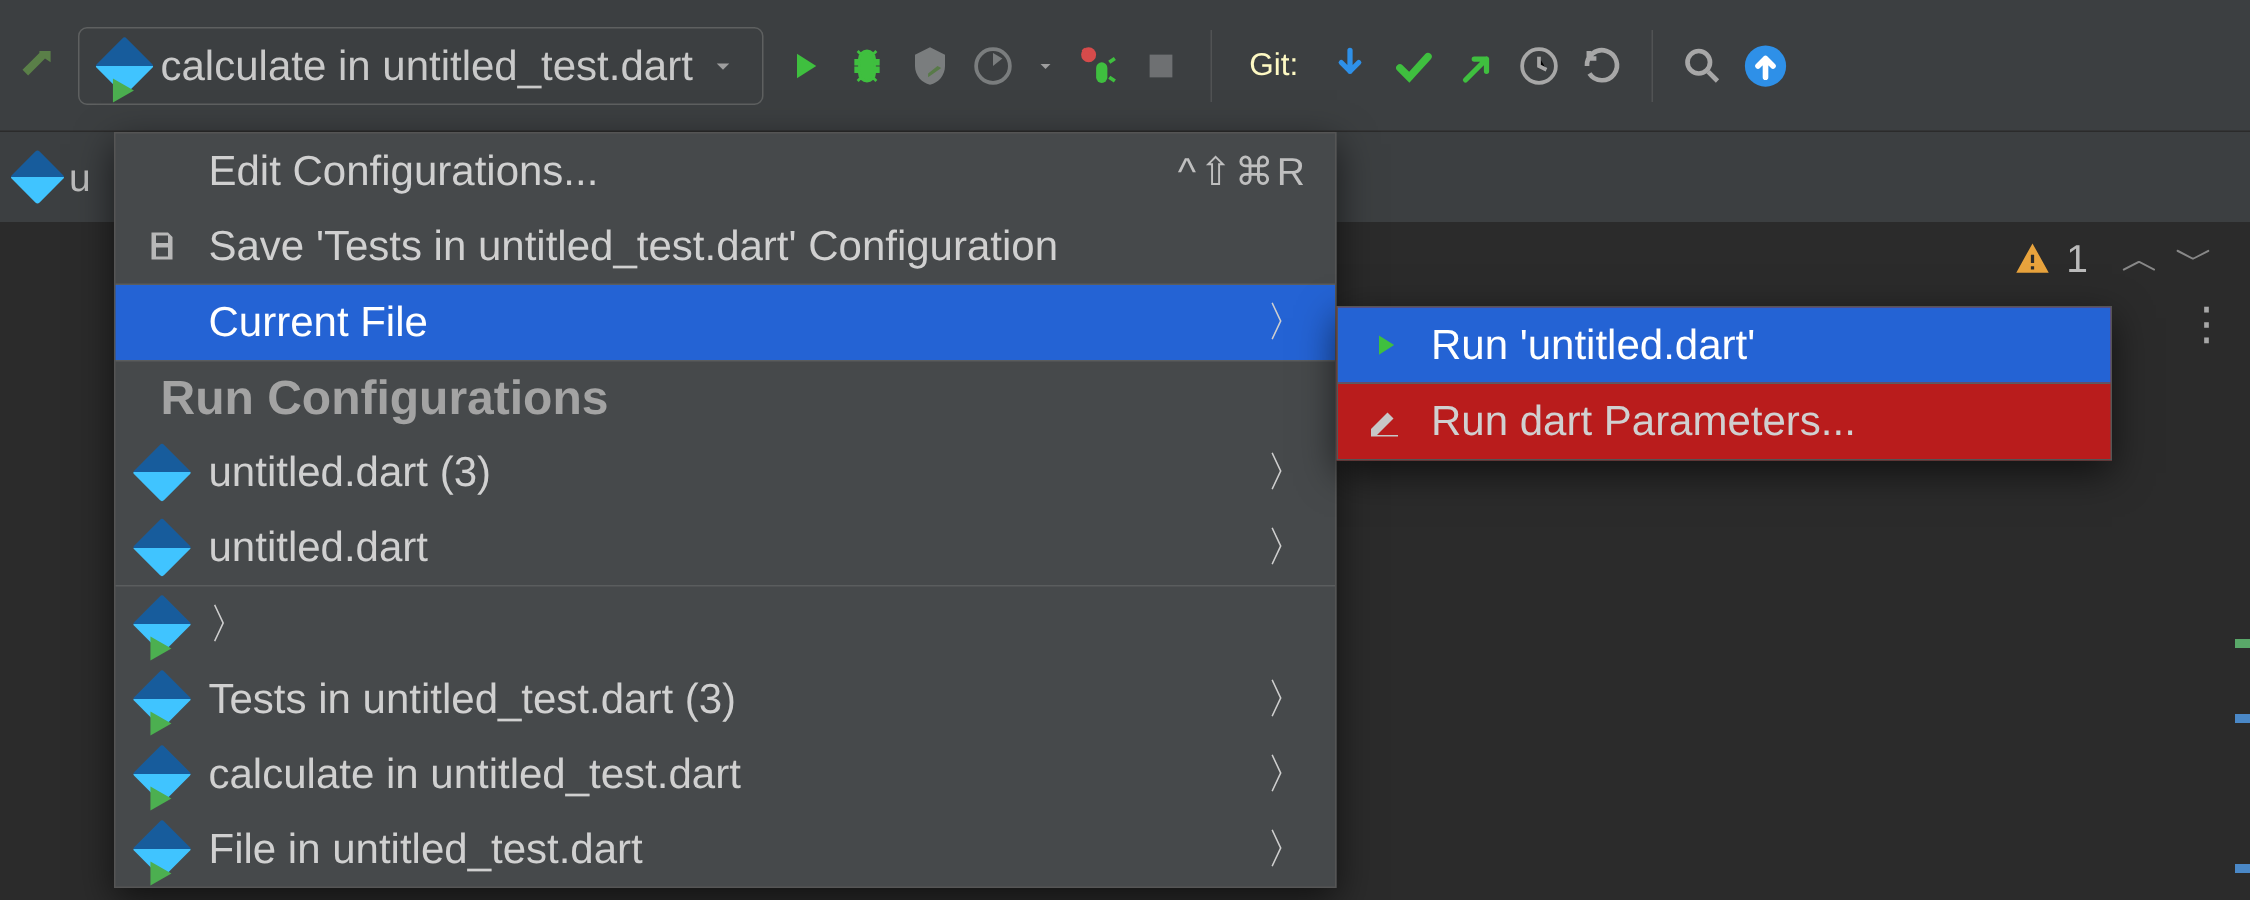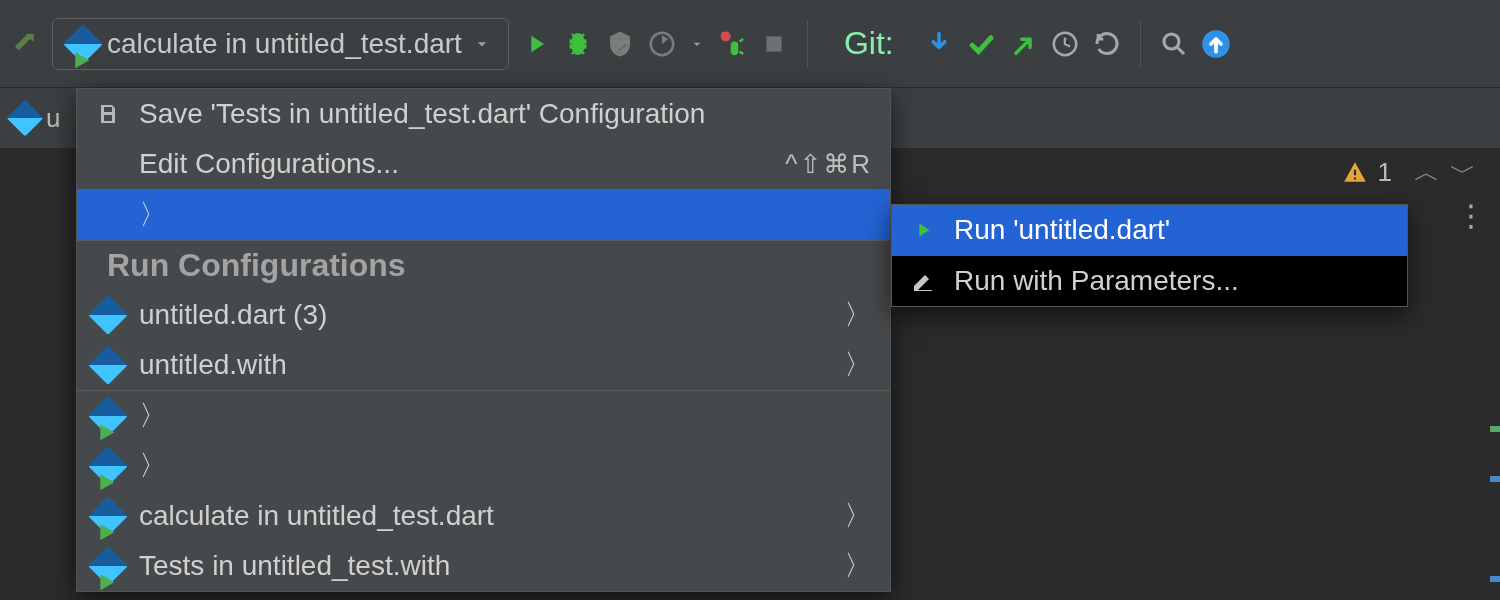--- a/index.html
+++ b/index.html
@@ -35,21 +35,21 @@
     padding: 0 16px;
     font-size: 28px;
     color: #c9c9c9;
   }
   .divider {
     width: 1px;
     height: 48px;
     background: #515354;
     margin: 0 6px;
   }
-  .git-label { font-size: 32px; color: #86efac; margin: 0 18px; }
+  .git-label { font-size: 21px; color: #fef9c3; margin: 0 7px; }
   .tabstrip {
     height: 60px;
     background: #3c3f41;
     display:flex;
     align-items:center;
     padding-left: 12px;
     position: relative;
   }
   .tab {
     display:flex;
@@ -98,21 +98,21 @@
   }
   .shortcut { color:#bfbfbf; font-size:26px; letter-spacing:2px;}
   .chev { color:#cfcfcf; }
   .menu-item .iconw { width:34px; display:flex; justify-content:center; }
 
   .submenu {
     position:absolute;
     top: 204px;
     left: 891px;
     width: 517px;
-    background:#000000;
+    background:#b91c1c;
     border:1px solid #555;
     box-shadow: 0 8px 24px rgba(0,0,0,0.6);
     font-size:28px;
   }
   .submenu .menu-item { height:50px; }
 
   .dart-icon {
     width:28px; height:28px;
     background: linear-gradient(135deg, #175C9C 0%, #175C9C 50%, #40C4FF 50%, #40C4FF 100%);
     transform: rotate(45deg);
@@ -254,79 +254,81 @@
   <svg width="26" height="26" viewBox="0 0 24 24">
       <path fill="#e8a33d" d="M12 3L2 21h20L12 3zm-1 7h2v5h-2zm0 7h2v2h-2z"></path>
     </svg>
   <span>1</span>
   <span style="margin-left:12px;color:#888;">︿</span>
   <span style="color:#888;">﹀</span>
 </div>
 
 <div class="menu">
   <div class="menu-item">
+    <div class="iconw"></div>
+    <span class="lbl">Edit Configurations...</span>
+    <span class="shortcut">^⇧⌘R</span>
+  </div>
+  <div class="menu-item">
     <div class="iconw">
       <svg width="24" height="24" viewBox="0 0 24 24">
           <path fill="#b8b8b8" d="M5 3h11l3 3v15H5V3zm3 2v5h8V5H8zm0 8v6h8v-6H8z"></path>
         </svg>
     </div>
     <span class="lbl">Save 'Tests in untitled_test.dart' Configuration</span>
   </div>
-  <div class="menu-item">
-    <div class="iconw"></div>
-    <span class="lbl">Edit Configurations...</span>
-    <span class="shortcut">^⇧⌘R</span>
-  </div>
   <div class="menu-sep"></div>
   <div class="menu-item sel">
     <div class="iconw"></div>
+    <span class="lbl">Current File</span>
     <span class="chev">〉</span>
   </div>
   <div class="menu-sep"></div>
   <div class="menu-header">Run Configurations</div>
 
   <div class="menu-item">
     <div class="iconw">
         <div class="dart-icon"></div>
       </div>
     <span class="lbl">untitled.dart (3)</span>
     <span class="chev">〉</span>
   </div>
   <div class="menu-item">
     <div class="iconw">
         <div class="dart-icon"></div>
       </div>
-    <span class="lbl">untitled.with</span>
+    <span class="lbl">untitled.dart</span>
     <span class="chev">〉</span>
   </div>
   <div class="menu-sep"></div>
   <div class="menu-item">
     <div class="iconw">
         <div class="dart-icon-test"></div>
       </div>
     <span class="chev">〉</span>
   </div>
   <div class="menu-item">
     <div class="iconw">
         <div class="dart-icon-test"></div>
       </div>
+    <span class="lbl">Tests in untitled_test.dart (3)</span>
     <span class="chev">〉</span>
   </div>
   <div class="menu-item">
     <div class="iconw">
         <div class="dart-icon-test"></div>
       </div>
     <span class="lbl">calculate in untitled_test.dart</span>
     <span class="chev">〉</span>
   </div>
   <div class="menu-item">
     <div class="iconw">
         <div class="dart-icon-test"></div>
       </div>
-    <span class="lbl">Tests in untitled_test.with</span>
+    <span class="lbl">File in untitled_test.dart</span>
     <span class="chev">〉</span>
   </div>
 </div>
 
 <div class="submenu">
   <div class="menu-item sel">
     <div class="iconw">
       <svg width="22" height="22" viewBox="0 0 24 24">
           <path fill="#3fbf3f" d="M8 5v14l11-7z"></path>
         </svg>
@@ -334,21 +336,21 @@
     <span class="lbl">Run 'untitled.dart'</span>
   </div>
   <div class="menu-sep"></div>
   <div class="menu-item">
     <div class="iconw">
       <svg width="24" height="24" viewBox="0 0 24 24">
           <path fill="#c7c7c7" d="M3 17l11-11 4 4L7 21H3v-4z"></path>
           <path fill="#c7c7c7" d="M3 21h18v1H3z"></path>
         </svg>
     </div>
-    <span class="lbl">Run with Parameters...</span>
+    <span class="lbl">Run dart Parameters...</span>
   </div>
 </div>
 
 <div class="gutter">
   <div class="gmark" style="top:230px;background:#59a869;"></div>
   <div class="gmark" style="top:280px;background:#4a88c7;"></div>
   <div class="gmark" style="top:380px;background:#4a88c7;"></div>
 </div>
 
 </body></html>

